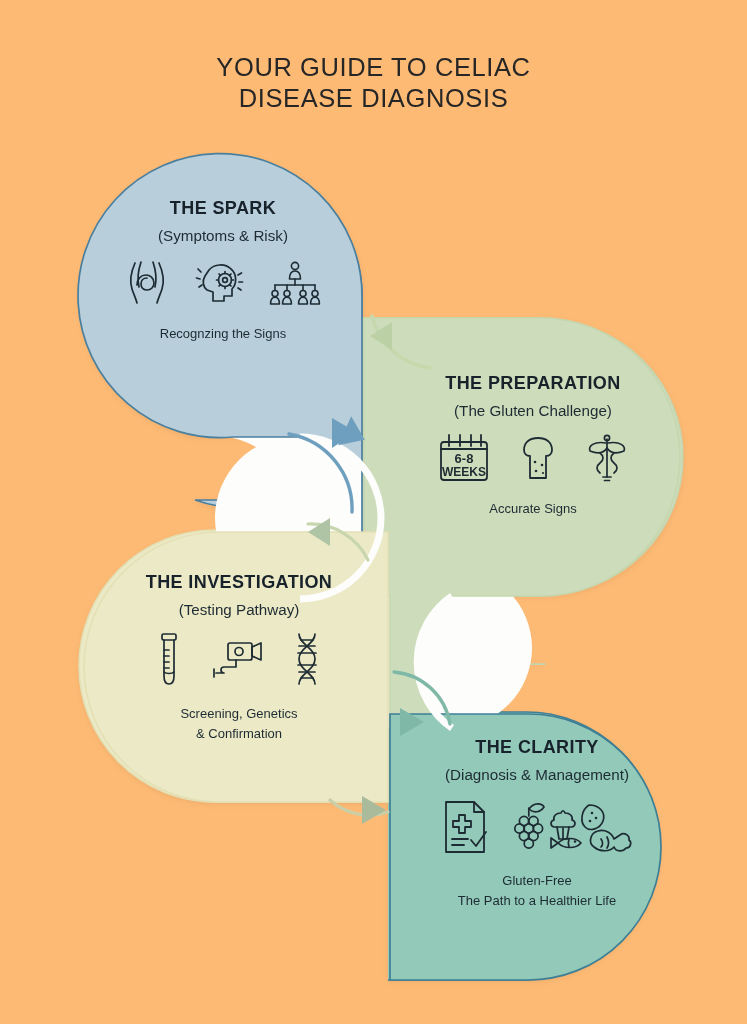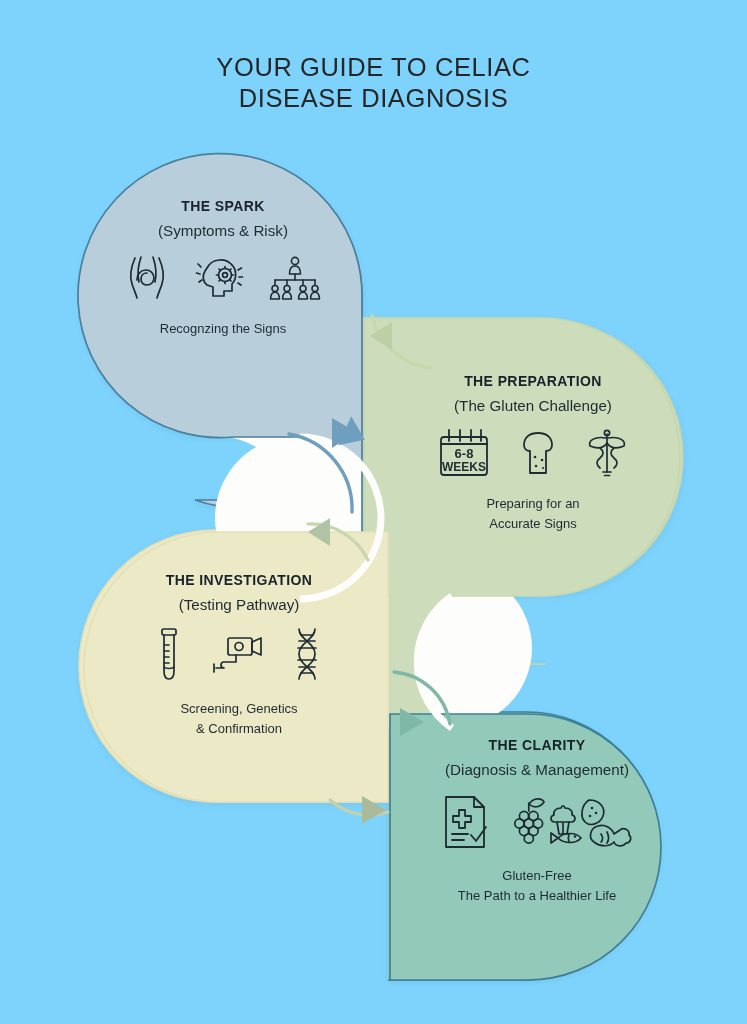--- a/index.html
+++ b/index.html
@@ -7,21 +7,21 @@
   html, body {
     margin: 0; padding: 0;
     width: 747px; height: 1024px;
     background: #fdfdfc;
     font-family: "Liberation Sans", sans-serif;
     overflow: hidden;
   }
   #root {
     position: relative;
     width: 747px; height: 1024px;
-    background: #7dd3fc;
+    background: #fdba74;
   }
 
   
   .title-block {
     position: absolute;
     top: 52px; left: 0; width: 747px;
     text-align: center;
     color: #262626;
     font-size: 25.5px;
     font-weight: 400;
@@ -38,21 +38,21 @@
   }
 
   
   .panel {
     position: absolute;
     text-align: center;
     color: #1d2b33;
   }
   .panel .ttl {
     font-weight: bold;
-    font-size: 14px;
+    font-size: 18px;
     letter-spacing: 0.4px;
     color: #17222b;
     display: block;
     white-space: nowrap;
   }
   .panel .sub {
     font-size: 15.2px;
     display: block;
     margin-top: 8px;
     color: #1d2b33;
@@ -336,21 +336,20 @@
             <path d="M22 10 C10 8 4 13 6 18 C16 22 21 18 23 15"></path>
             <path d="M24 10 C36 8 42 13 40 18 C30 22 25 18 23 15"></path>
             <path d="M16 20 C20 23 20 27 16 30 C12 33 12 37 16 40"></path>
             <path d="M30 20 C26 23 26 27 30 30 C34 33 34 37 30 40"></path>
             <path d="M19 44 L27 44 M20.5 47.5 L25.5 47.5"></path>
           </g>
         </svg>
       </span>
     </div>
 
-    <span class="cap">Preparing for an</span>
     <span class="cap">Accurate Signs</span>
   </div>
 
   <div class="panel" id="panel-invest">
     <span class="ttl">THE INVESTIGATION</span>
     <span class="sub">(Testing Pathway)</span>
 
     <div class="icon-row">
       <span class="icon-wrap">
         <svg width="34" height="56" viewBox="0 0 34 56">

